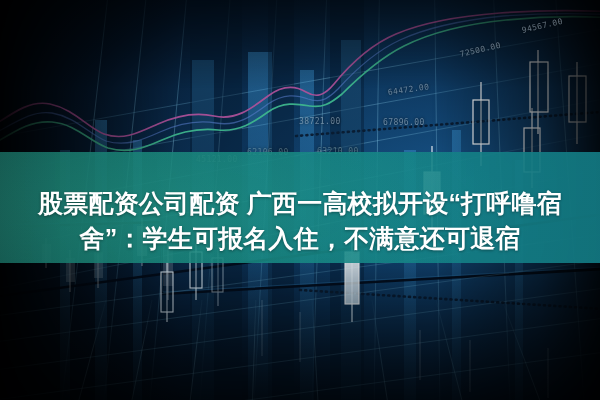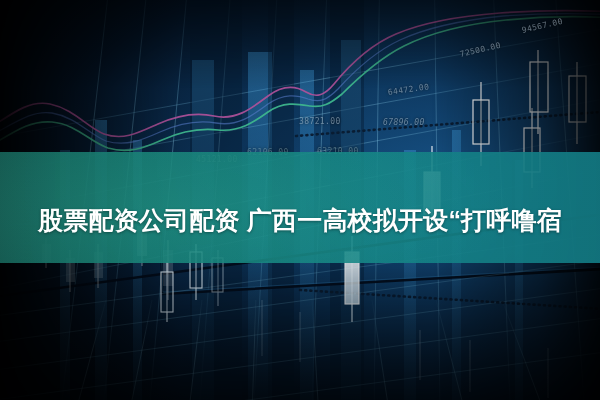--- a/index.html
+++ b/index.html
@@ -273,27 +273,28 @@
 
     </g>
   </svg>
 
   <div class="layer" id="bg-vignette"></div>
 
   <div class="layer" id="price-labels">
       <div class="plabel dim" style="left: 522px; top: 26px; transform: rotate(-13deg); transform-origin: left center;">94567.00</div>
       <div class="plabel dim" style="left: 460px; top: 50px; transform: rotate(-13deg); transform-origin: left center;">72500.00</div>
       <div class="plabel dim" style="left: 388px; top: 88px; transform: rotate(-8deg); transform-origin: left center;">64472.00</div>
-      <div class="plabel dim" style="left: 383px; top: 118px; transform-origin: left center; font-style: italic;">67896.00</div>
+      <div class="plabel dim" style="left: 383px; top: 118px; transform-origin: left center;">67896.00</div>
       <div class="plabel dim" style="left: 299px; top: 117px; transform-origin: left center;">38721.00</div>
       <div class="plabel faint" style="left: 317px; top: 147px; transform-origin: left center;">63210.00</div>
       <div class="plabel faint" style="left: 247px; top: 148px; transform-origin: left center;">62106.00</div>
       <div class="plabel faint" style="left: 196px; top: 155px; transform-origin: left center;">45121.00</div>
     </div>
 
   <div id="band"></div>
   <div id="band-glow"></div>
 
   <div id="headline">
     <div class="line">股票配资公司配资 广西一高校拟开设“打呼噜宿</div>
+    <div class="line">舍”：学生可报名入住，不满意还可退宿</div>
   </div>
 
 </div>
 
 </body></html>

